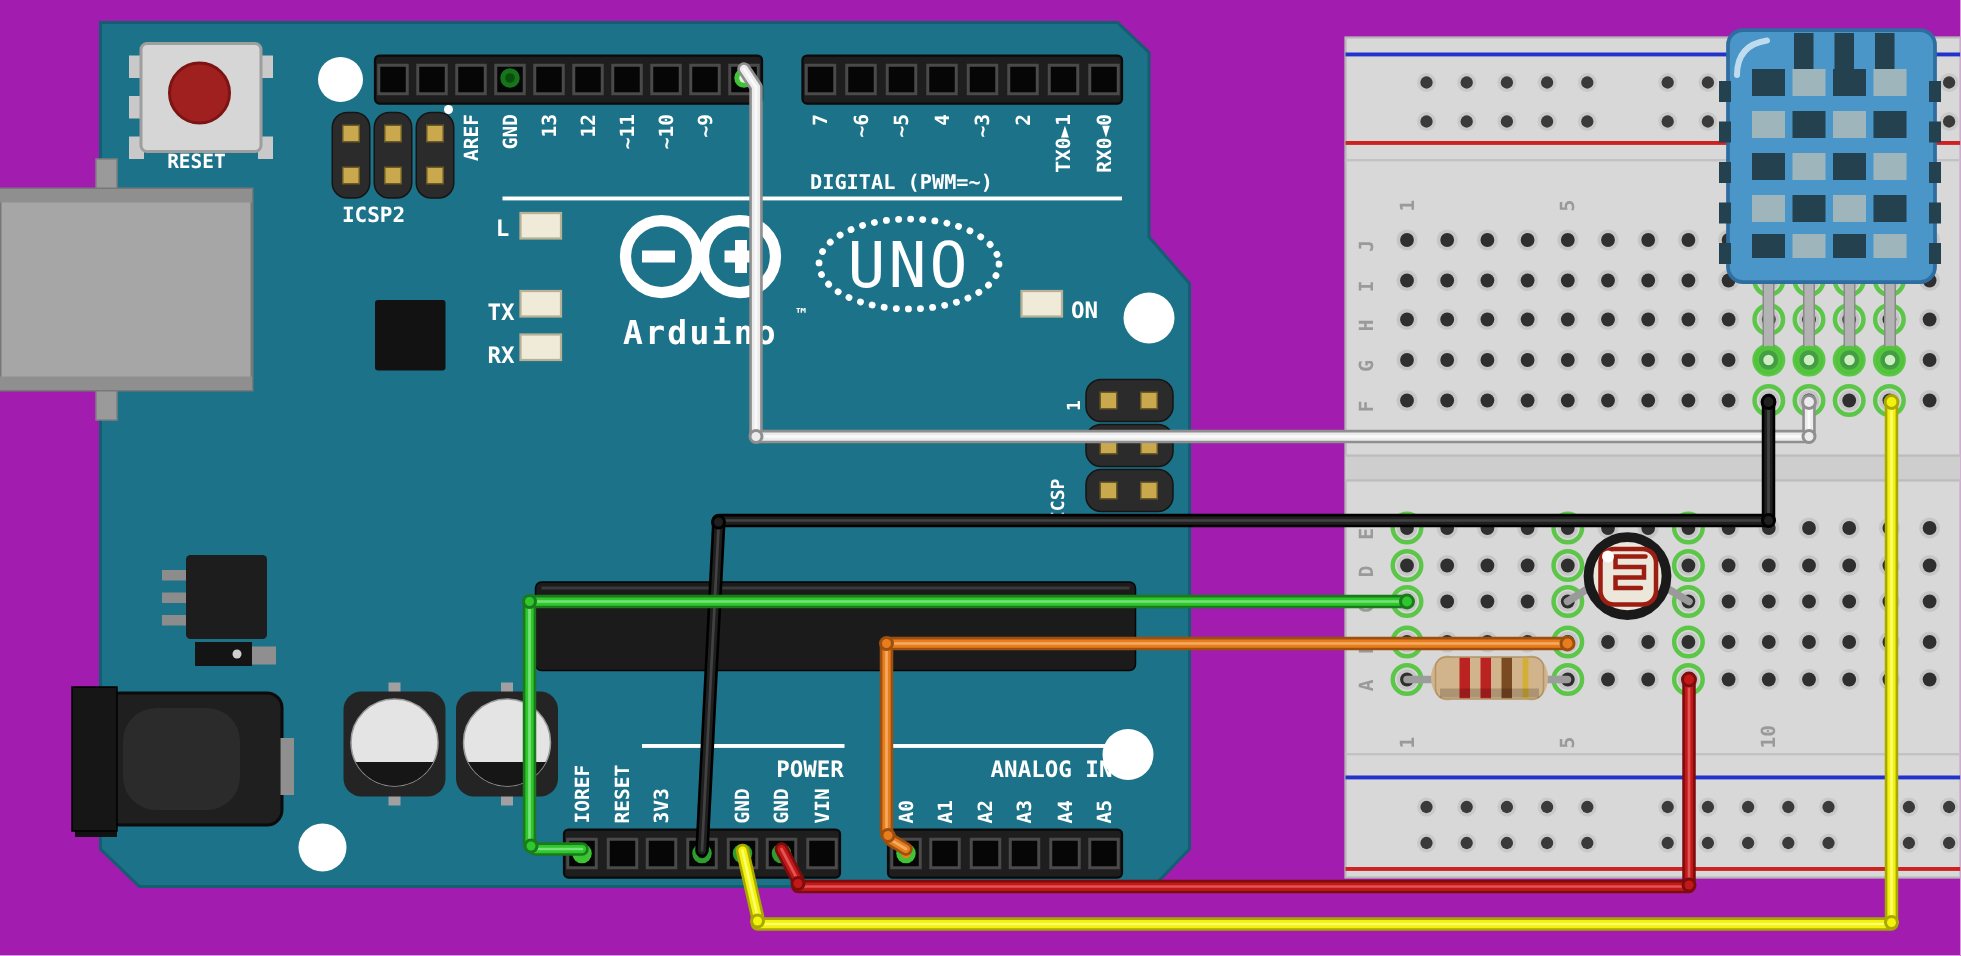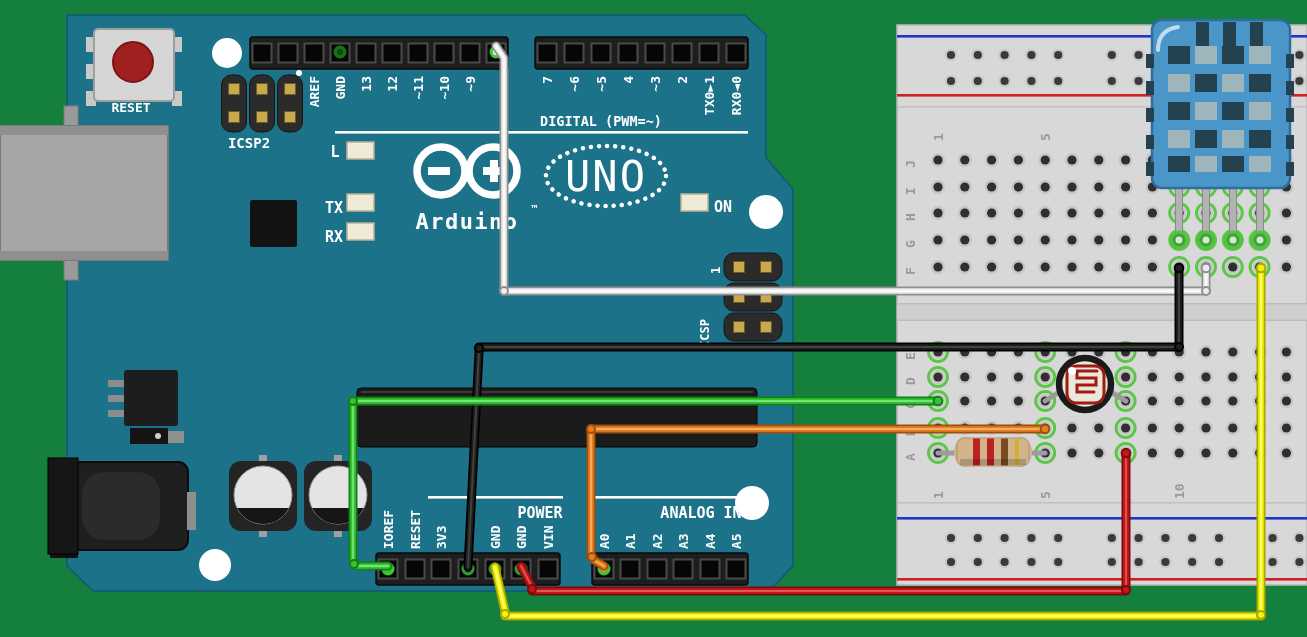--- a/index.html
+++ b/index.html
@@ -1,16 +1,16 @@
 <!DOCTYPE html>
 <html><head>
 <meta charset="utf-8">
 <style>
   html,body{margin:0;padding:0;background:#ffffff;}
-  #stage{position:relative;width:1307px;height:637px;background:#15803d;overflow:hidden;}
+  #stage{position:relative;width:1307px;height:637px;background:#a21caf;overflow:hidden;}
   svg{display:block;}
   .silk{font-family:"DejaVu Sans Mono","Liberation Mono",monospace;font-weight:bold;fill:#ffffff;}
   .silk-thin{font-family:"DejaVu Sans Mono","Liberation Mono",monospace;font-weight:normal;fill:#ffffff;}
   .bb-label{font-family:"DejaVu Sans Mono","Liberation Mono",monospace;font-weight:bold;fill:#9a9a9a;}
 </style>
 </head>
 <body>
 
 <div id="stage">
 <svg id="art" width="1307" height="637" viewBox="0 0 1307 637" xmlns="http://www.w3.org/2000/svg">

